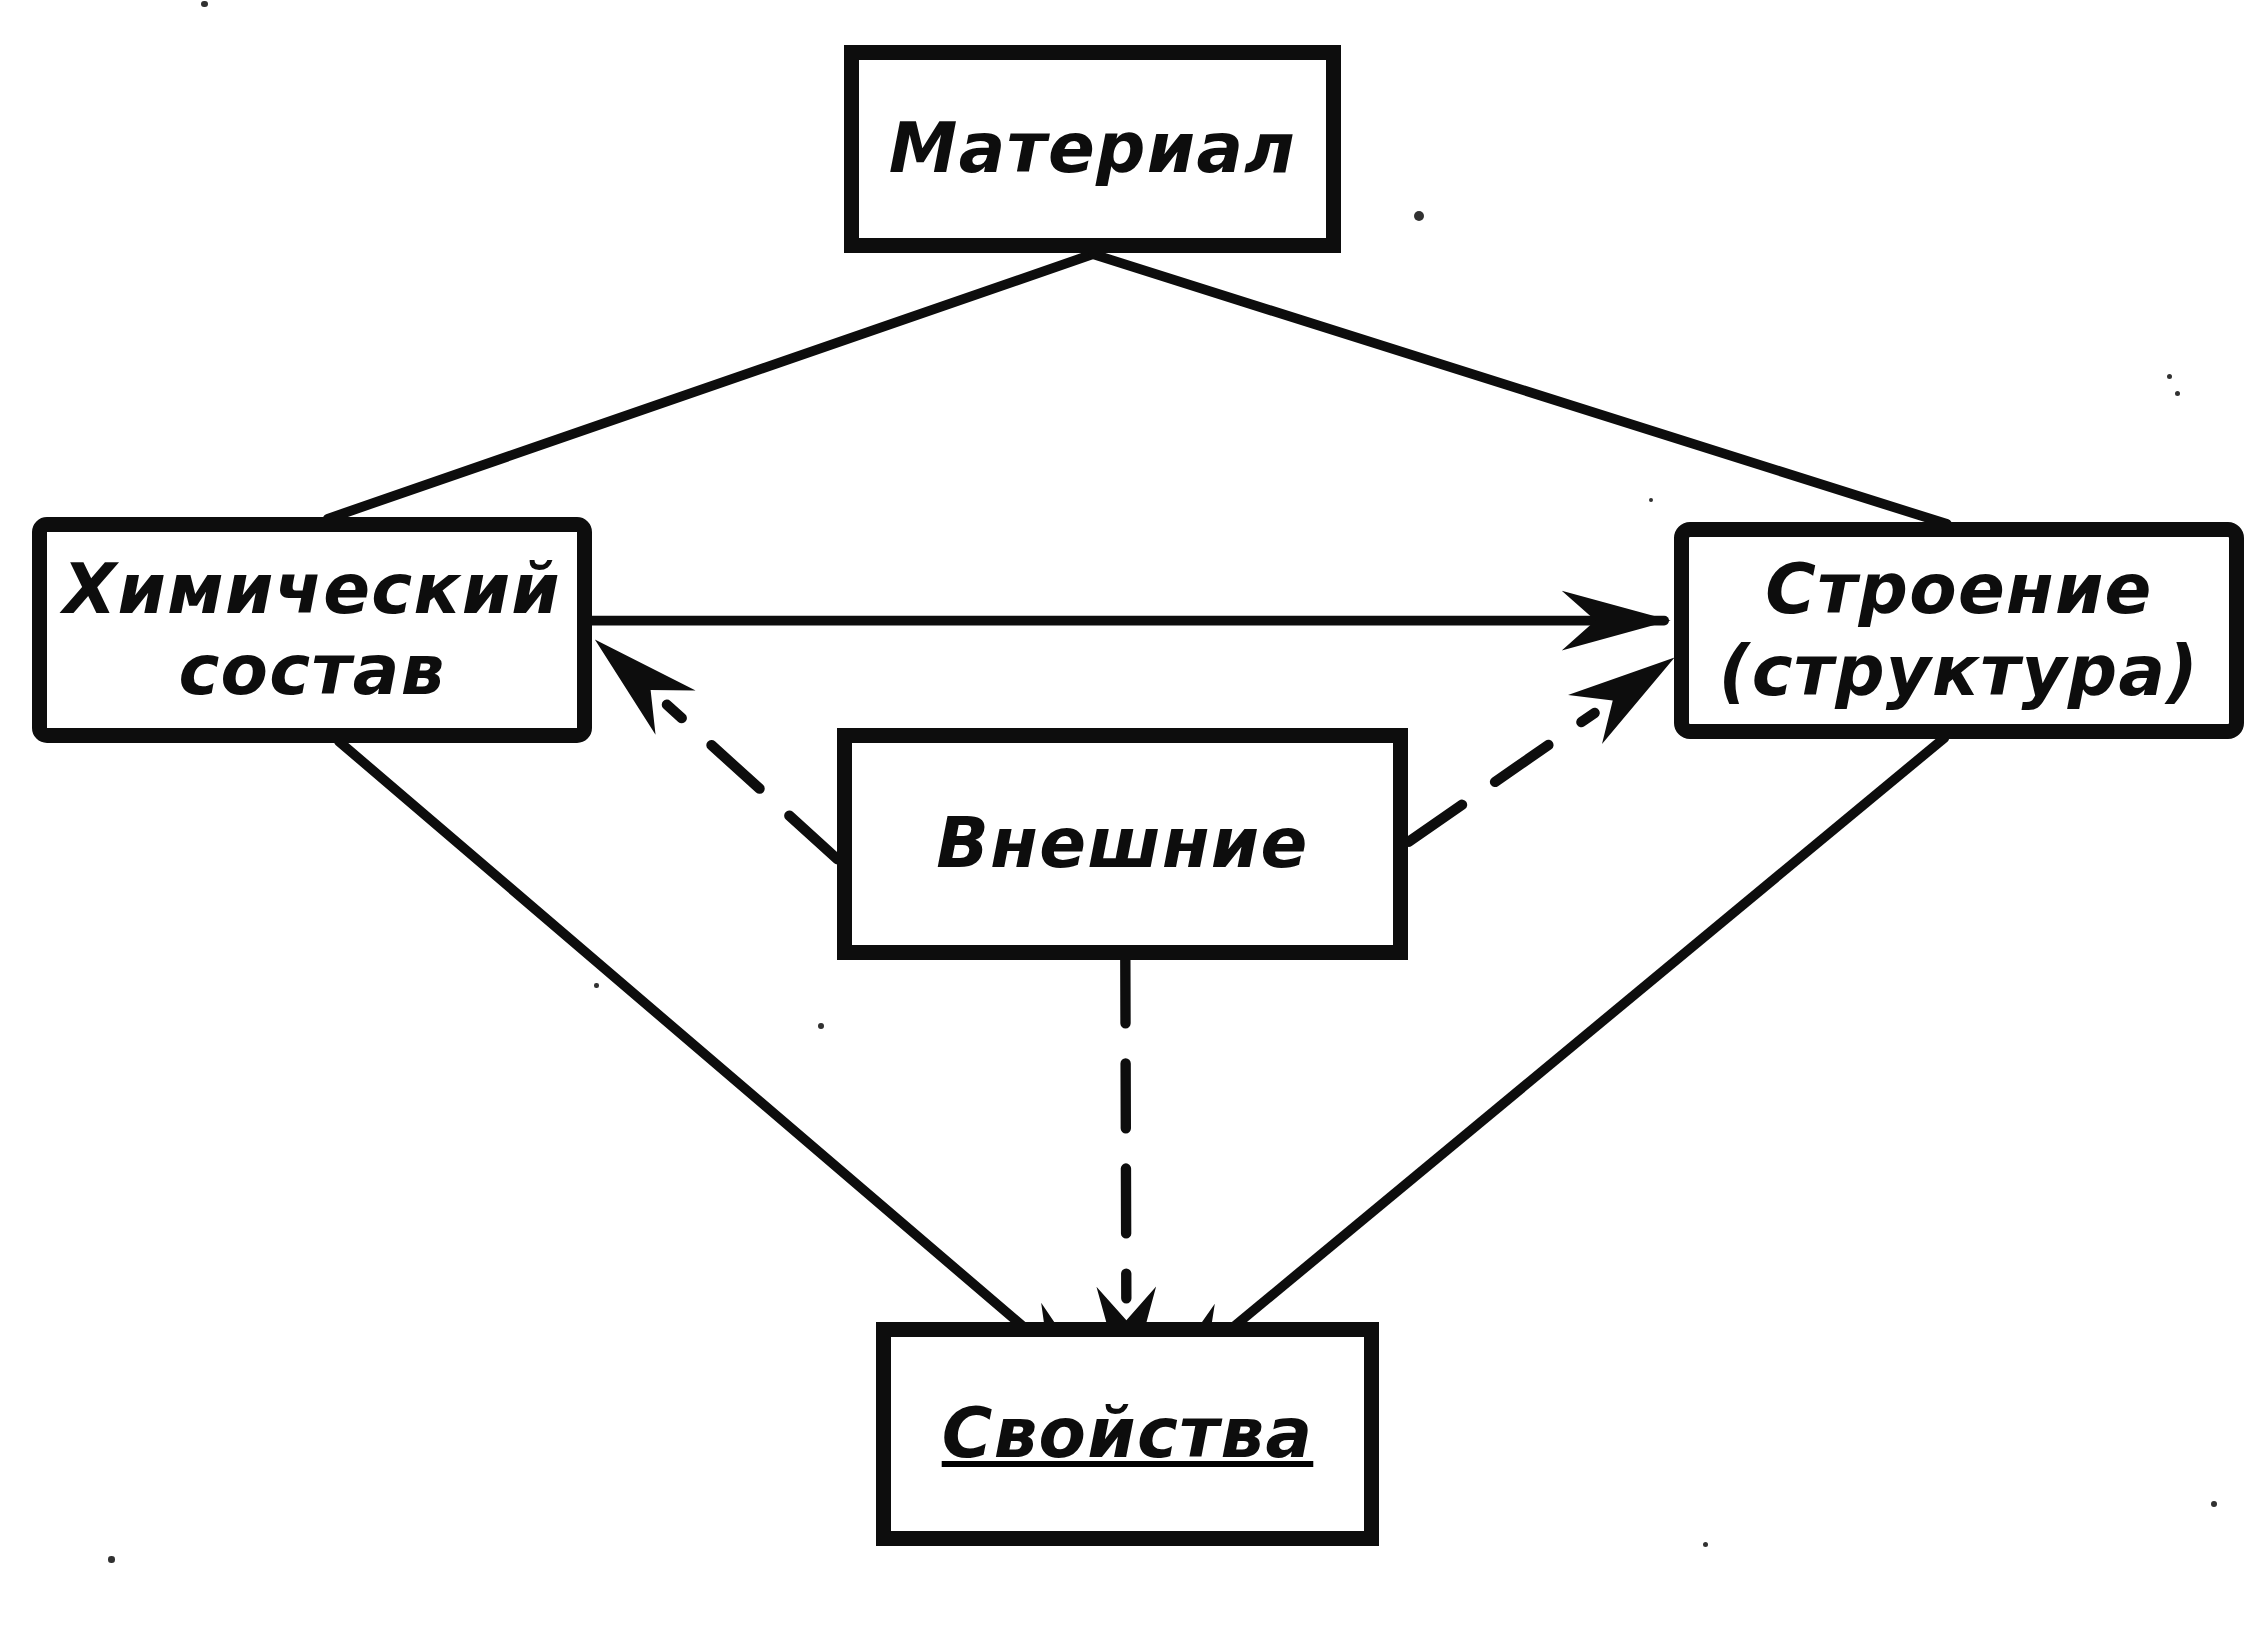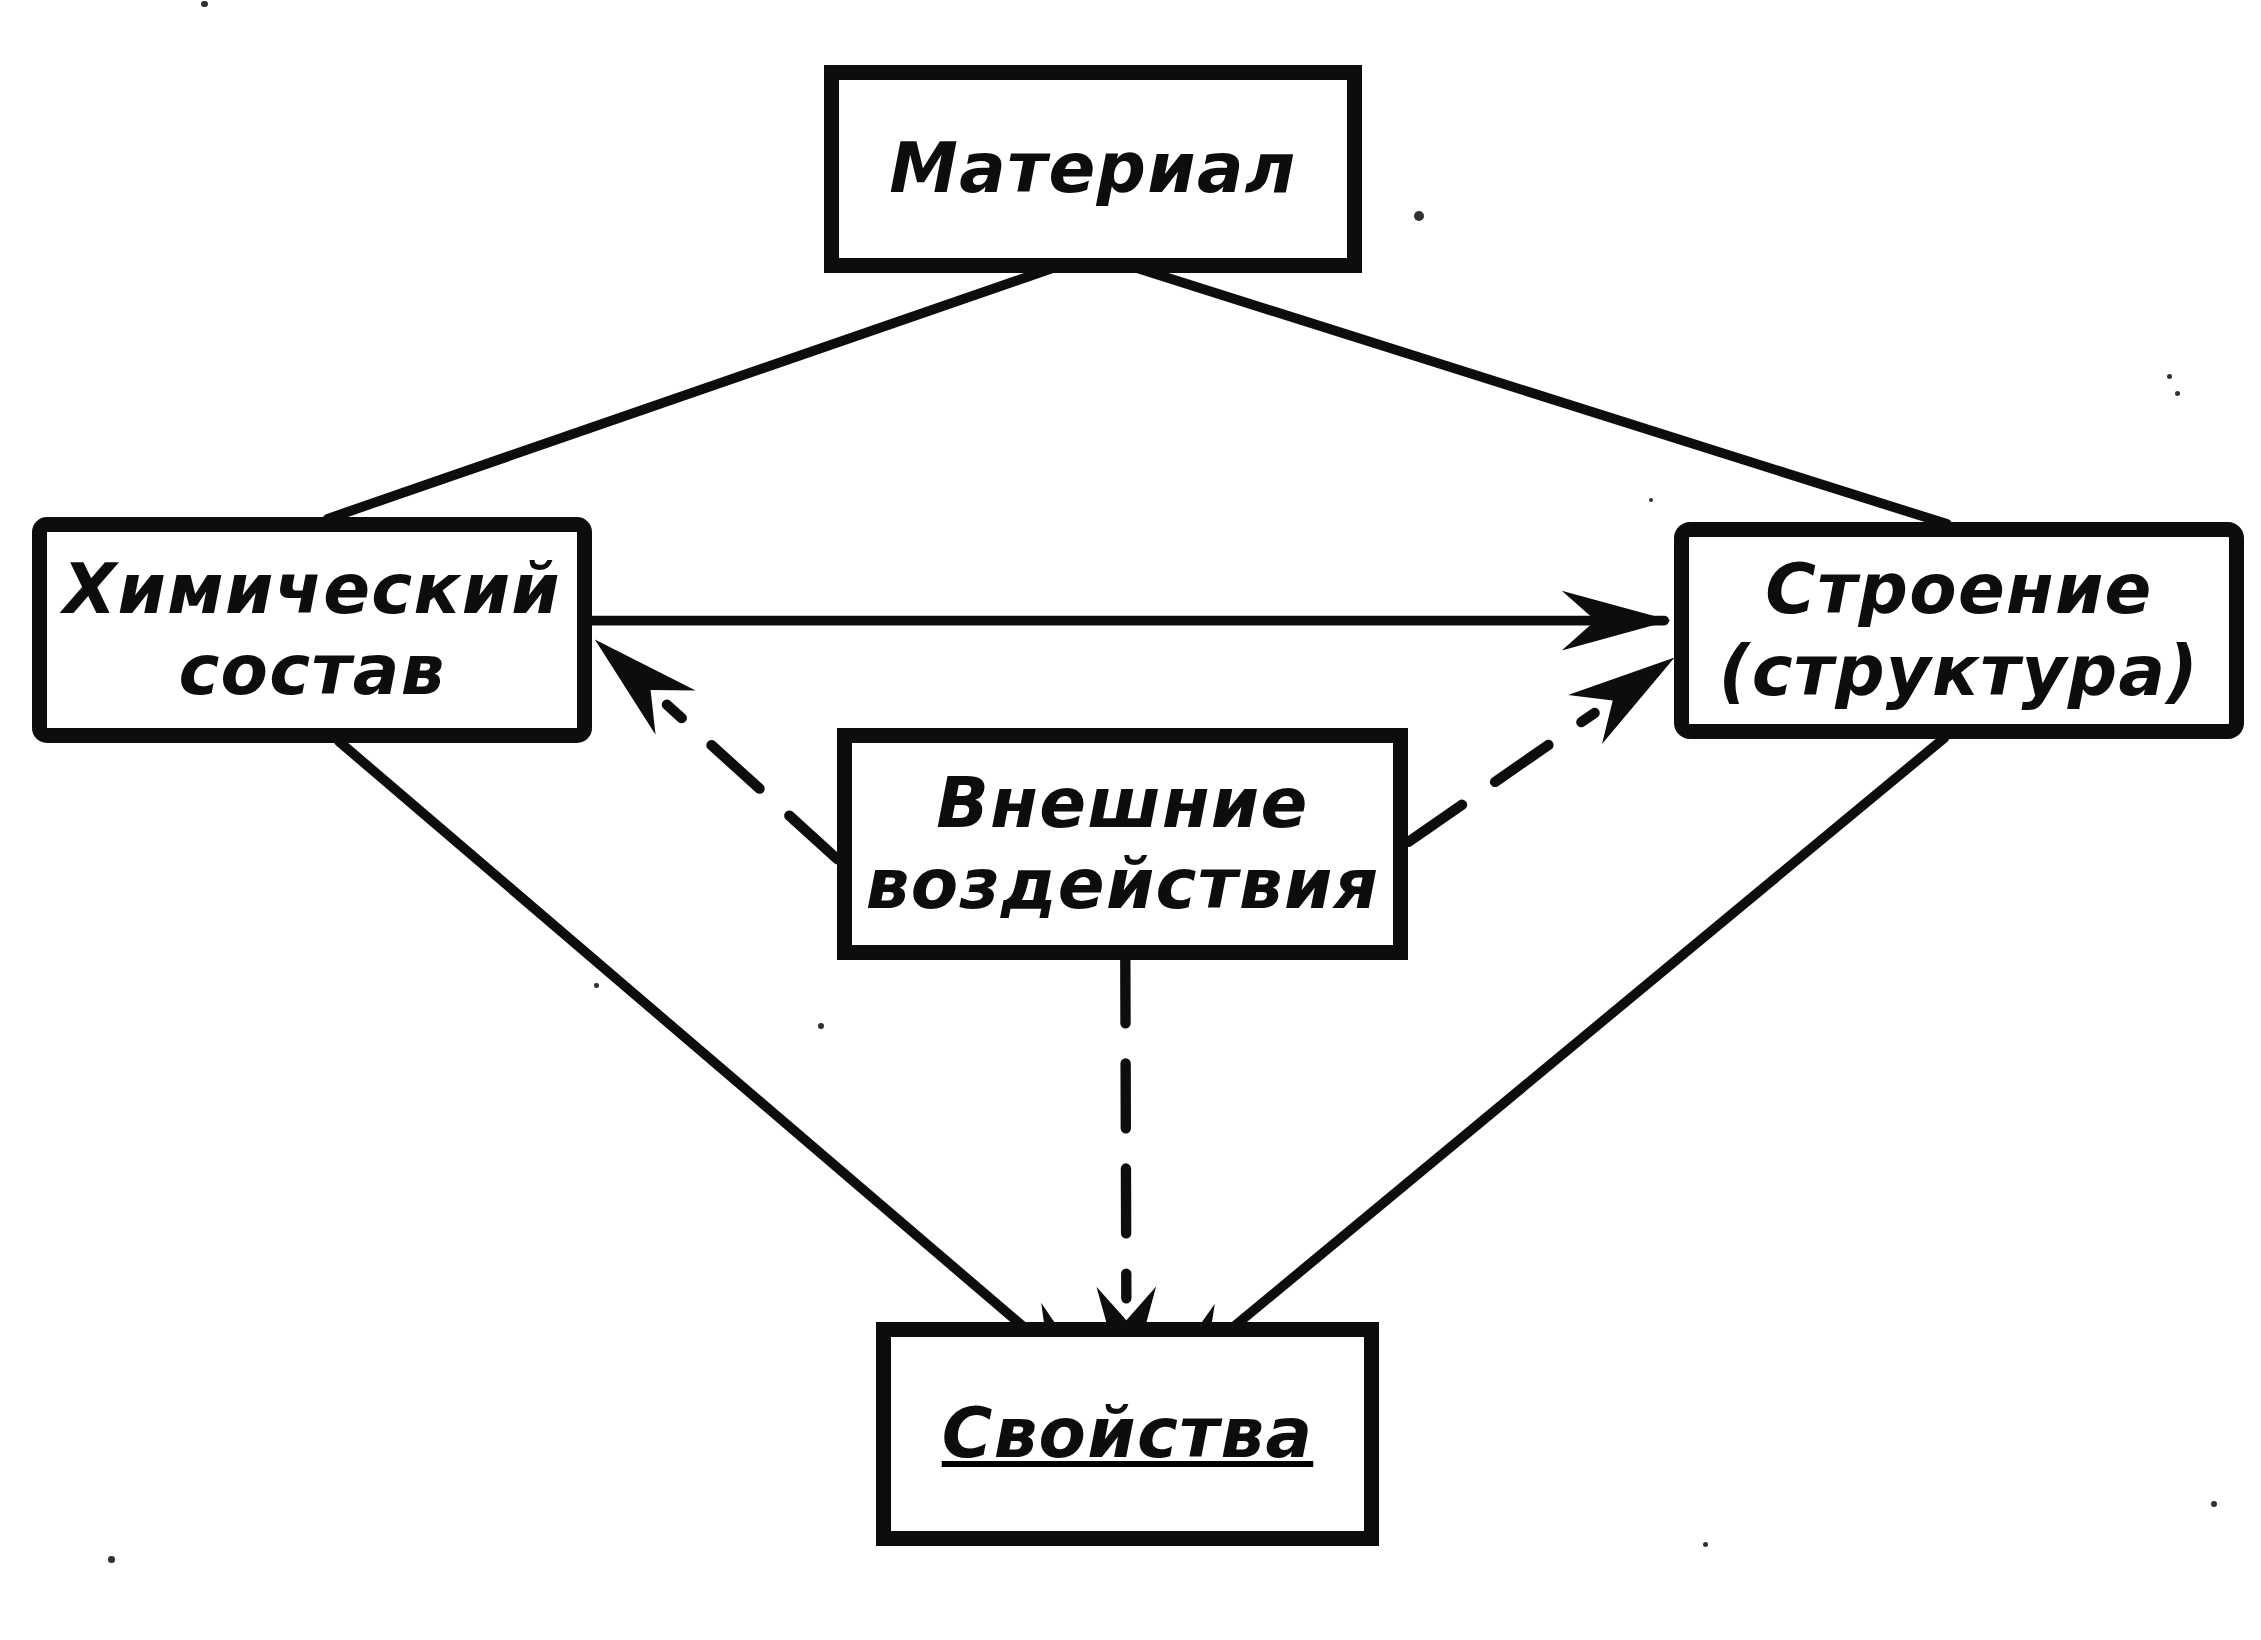--- a/index.html
+++ b/index.html
@@ -47,37 +47,36 @@
       <line x1="2998" y1="1138" x2="1780.7002156090557" y2="2146.6198213524976" class="edge solid"></line>
       <polygon points="0,0 -168,-46 -116,0 -168,46" transform="translate(1773,2153) rotate(140.35582504285517)" class="head"></polygon>
       <line x1="1291" y1="1325" x2="1028.1388007307141" y2="1086.7381108227596" class="edge dashed"></line>
       <polygon points="0,0 -168,-46 -116,0 -168,46" transform="translate(917,986) rotate(-137.81029994955804)" class="head"></polygon>
       <line x1="2172" y1="1298" x2="2458.692829161888" y2="1099.4127719951803" class="edge dashed"></line>
       <polygon points="0,0 -168,-46 -116,0 -168,46" transform="translate(2582,1014) rotate(-34.70968454271879)" class="head"></polygon>
       <line x1="1735" y1="1478" x2="1736.554898102039" y2="2002.0006603871188" class="edge dashed"></line>
       <polygon points="0,0 -168,-46 -116,0 -168,46" transform="translate(1737,2152) rotate(89.82998334911969)" class="head"></polygon>
     </svg>
 
-  <div class="node" id="n-material" style="left: 824px; top: 45px; width: 538px; height: 208px; margin-top: 20px;">
+  <div class="node" id="n-material" style="left: 844px; top: 45px; width: 497px; height: 208px;">
     <span class="l">Материал</span>
   </div>
 
   <div class="node" id="n-chemical" style="left: 32px; top: 517px; width: 560px; height: 226px; border-radius: 15px;">
     <span class="l">Химический</span>
     <span class="l">состав</span>
   </div>
 
   <div class="node" id="n-structure" style="left: 1674px; top: 522px; width: 570px; height: 217px; border-radius: 16px;">
     <span class="l">Строение</span>
     <span class="l">(структура)</span>
   </div>
 
   <div class="node" id="n-external" style="left: 837px; top: 728px; width: 571px; height: 232px;">
     <span class="l">Внешние</span>
-    <span class="l">воздействия</span>
   </div>
 
   <div class="node" id="n-properties" style="left: 876px; top: 1322px; width: 503px; height: 224px; text-decoration: underline;">
     <span class="l">Свойства</span>
   </div>
 
 <div class="speck" style="left: 1414px; top: 211px; width: 10.4px; height: 10.4px;"></div>
     <div class="speck" style="left: 201px; top: 0.6px; width: 6.5px; height: 6.5px;"></div>
     <div class="speck" style="left: 2167px; top: 374px; width: 5.2px; height: 5.2px;"></div>
     <div class="speck" style="left: 2175px; top: 391px; width: 5.2px; height: 5.2px;"></div>

